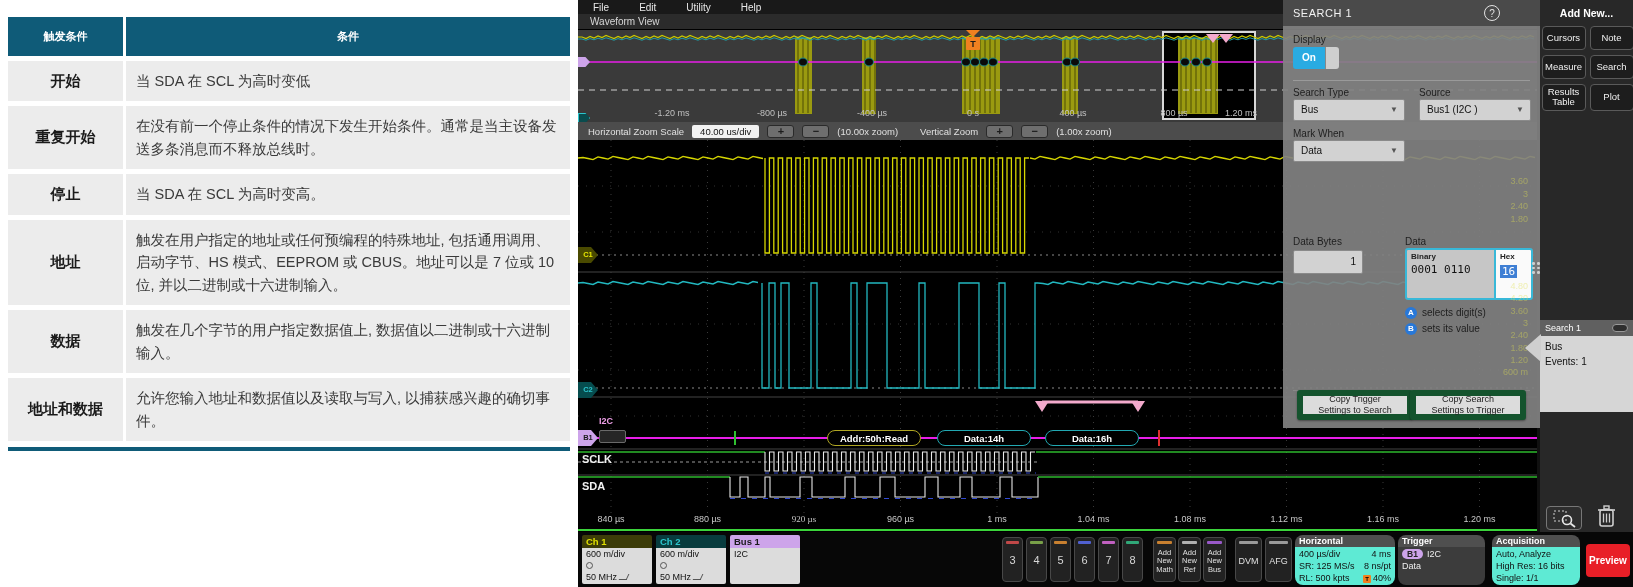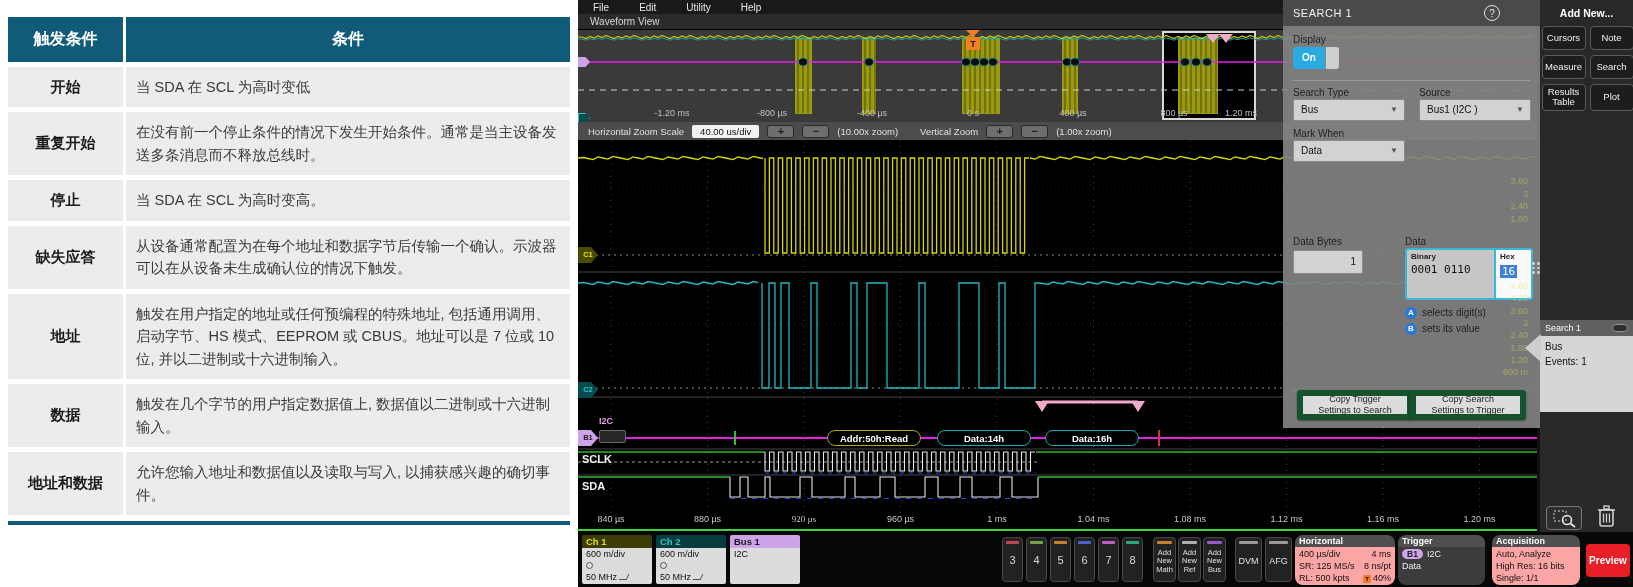--- a/index.html
+++ b/index.html
@@ -2,21 +2,21 @@
 <html><head>
 <meta charset="utf-8">
 <style>
   html,body{margin:0;padding:0;background:#fff;}
   *{box-sizing:border-box;font-family:"Liberation Sans","DejaVu Sans",sans-serif;}
   #page{position:relative;width:1633px;height:587px;overflow:hidden;background:#fff;}
 
   
   #doc{position:absolute;left:0;top:0;width:578px;height:587px;background:#fff;}
   #doc table{border-collapse:separate;border-spacing:0 5px;margin:12px 0 0 8px;width:562px;}
-  #doc th{background:#0f5b78;color:#fff;font-size:16px;font-weight:bold;padding:12px 10px;text-align:center;}
+  #doc th{background:#0f5b78;color:#fff;font-size:11px;font-weight:bold;padding:12px 10px;text-align:center;}
   #doc th.c1{width:118px;border-right:3px solid #fff;}
   #doc td{background:#ececec;vertical-align:middle;}
   #doc td.lbl{font-weight:bold;color:#1a1a1a;font-size:15px;text-align:center;border-right:3px solid #fff;padding:8px 4px;}
   #doc td.txt{color:#3a3a3a;font-size:14.5px;line-height:1.55;padding:9px 10px;}
   #doc .bottom-rule{margin:1px 0 0 8px;width:562px;height:4px;background:#0f5b78;}
 
   
   #scope{position:absolute;left:578px;top:0;width:1230px;height:587px;background:#101010;}
   #menubar{position:absolute;left:0;top:0;width:1055px;height:14px;background:#191919;display:flex;align-items:center;}
   #menubar span{color:#e8e8e8;font-size:10px;padding:0 15px;}
@@ -90,21 +90,21 @@
   .chbadge .h{height:13px;font-size:9.5px;font-weight:bold;padding-left:4px;line-height:13px;}
   .chbadge .b{height:36px;background:#dcdcdc;color:#111;font-size:9px;line-height:1.3;padding:1px 4px;}
   .probe{display:inline-block;width:7px;height:7px;border:1.5px solid #555;border-radius:50%;}
   .bwicon{display:inline-block;width:8px;height:6px;border-right:1.5px solid #555;border-bottom:1.5px solid #555;transform:skewX(-25deg);margin-left:3px;}
   .chnum{position:absolute;top:5px;width:21px;height:45px;background:#222;border:1px solid #484848;border-radius:4px;color:#d8d8d8;font-size:11px;display:flex;align-items:center;justify-content:center;}
   .chnum i{position:absolute;top:3px;left:3px;right:3px;height:3px;border-radius:1px;}
   .addbtn{position:absolute;top:5px;width:23px;height:45px;background:#222;border:1px solid #484848;border-radius:4px;color:#e0e0e0;font-size:7.5px;text-align:center;display:flex;align-items:center;justify-content:center;line-height:1.15;padding-top:4px;}
   .addbtn i{position:absolute;top:3px;left:3px;right:3px;height:3px;border-radius:1px;}
   .bigbadge{position:absolute;top:3px;border-radius:8px;overflow:hidden;}
   .bigbadge .h{height:12px;background:#4f4f4f;color:#fff;font-size:9px;font-weight:bold;line-height:12px;padding-left:4px;}
-  .bigbadge .b{background:#fca5a5;color:#111;font-size:9px;line-height:1.35;padding:1px 4px;height:38px;}
+  .bigbadge .b{background:#5eead4;color:#111;font-size:9px;line-height:1.35;padding:1px 4px;height:38px;}
   .bigbadge .row{display:flex;justify-content:space-between;}
   #trigbadge .b{background:#3c3c3c;color:#eee;}
   .b1pill{background:#cda4ea;color:#222;font-weight:bold;border-radius:7px;padding:0 5px;font-size:8.5px;margin-right:4px;}
   .tflag{display:inline-block;width:8px;height:8px;background:#f08020;color:#000;font-size:6px;font-weight:bold;text-align:center;line-height:8px;border-radius:1px;margin-right:2px;}
   #preview{position:absolute;left:1008px;top:12px;width:44px;height:33px;background:#e81f27;border-radius:4px;color:#fff;font-size:10px;font-weight:bold;display:flex;align-items:center;justify-content:center;}
 </style>
 </head>
 <body>
 <div id="page">
 
@@ -121,24 +121,20 @@
             <td class="lbl">开始</td>
             <td class="txt">当 SDA 在 SCL 为高时变低</td>
           </tr>
           <tr>
             <td class="lbl">重复开始</td>
             <td class="txt">在没有前一个停止条件的情况下发生开始条件。通常是当主设备发送多条消息而不释放总线时。</td>
           </tr>
           <tr>
             <td class="lbl">停止</td>
             <td class="txt">当 SDA 在 SCL 为高时变高。</td>
-          </tr>
-          <tr>
-            <td class="lbl">缺失应答</td>
-            <td class="txt">从设备通常配置为在每个地址和数据字节后传输一个确认。示波器可以在从设备未生成确认位的情况下触发。</td>
           </tr>
           <tr>
             <td class="lbl">地址</td>
             <td class="txt">触发在用户指定的地址或任何预编程的特殊地址, 包括通用调用、启动字节、HS 模式、EEPROM 或 CBUS。地址可以是 7 位或 10 位, 并以二进制或十六进制输入。</td>
           </tr>
           <tr>
             <td class="lbl">数据</td>
             <td class="txt">触发在几个字节的用户指定数据值上, 数据值以二进制或十六进制输入。</td>
           </tr>
           <tr>

